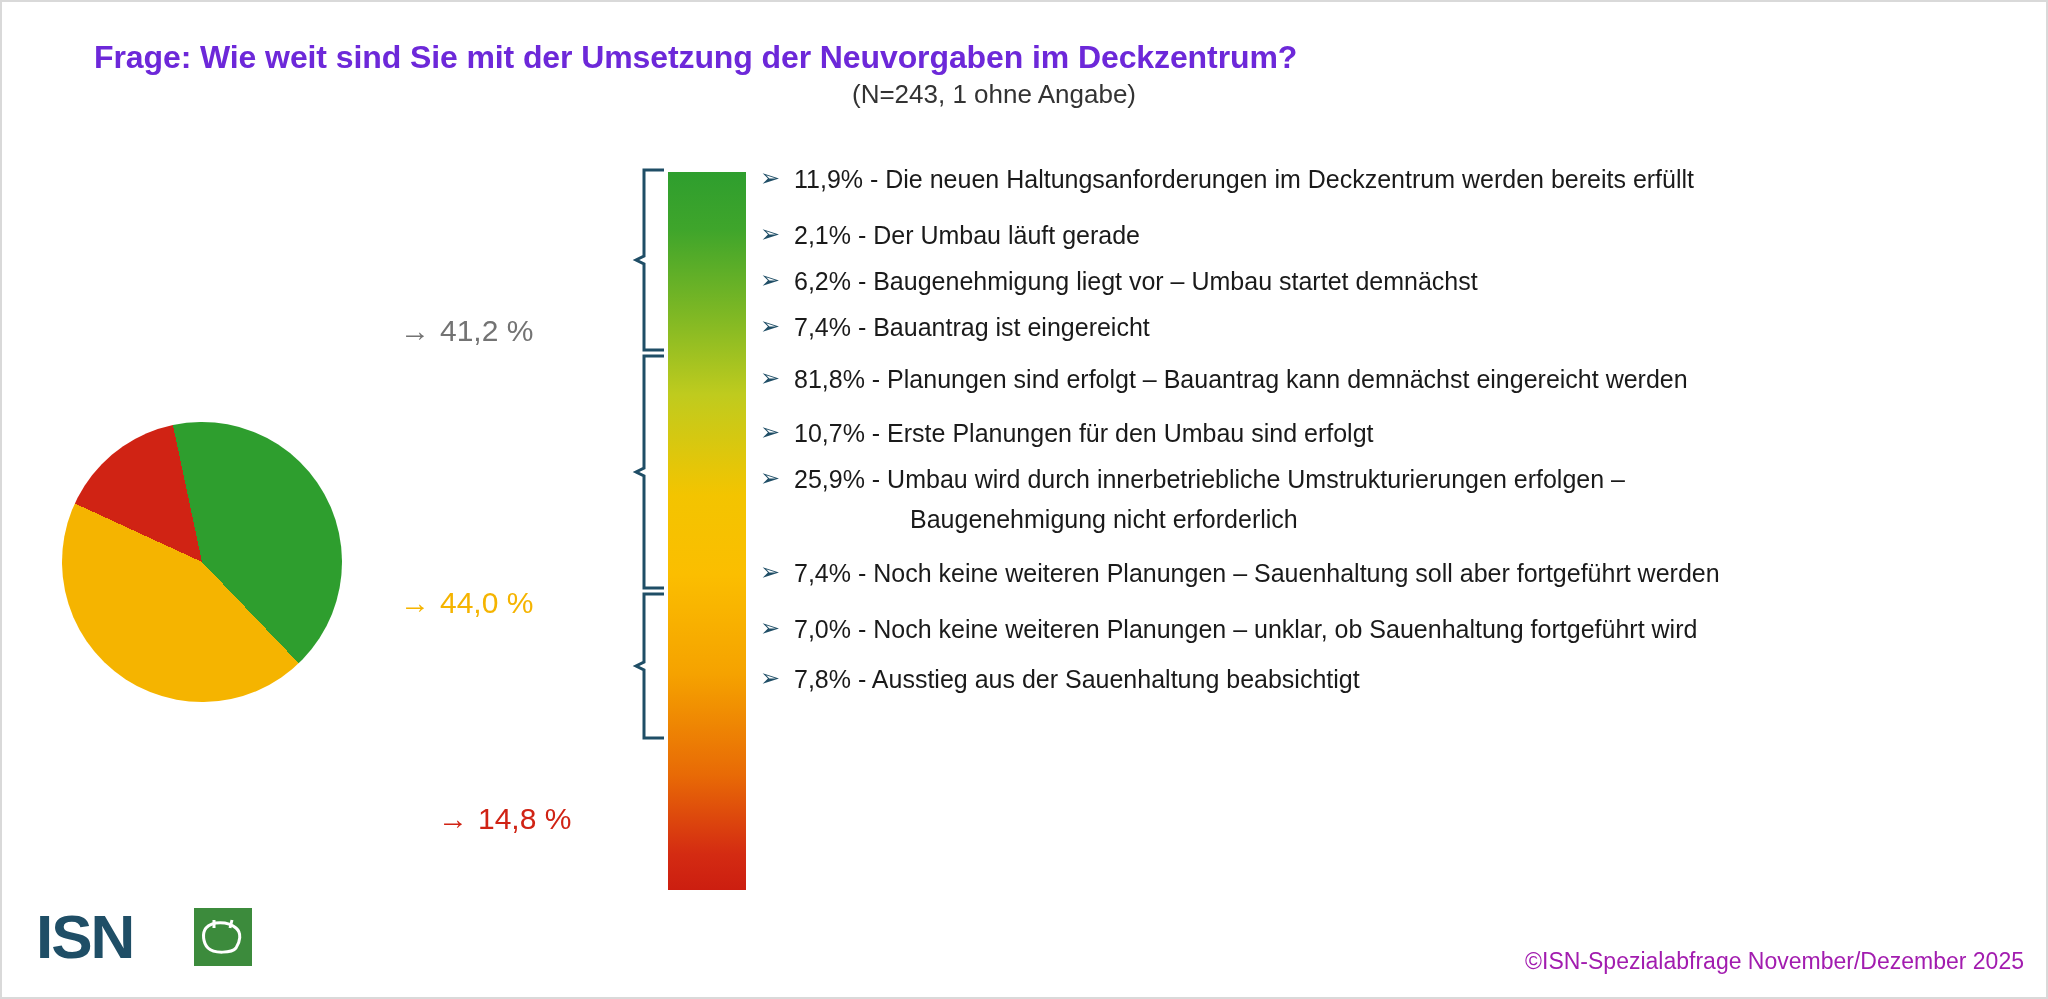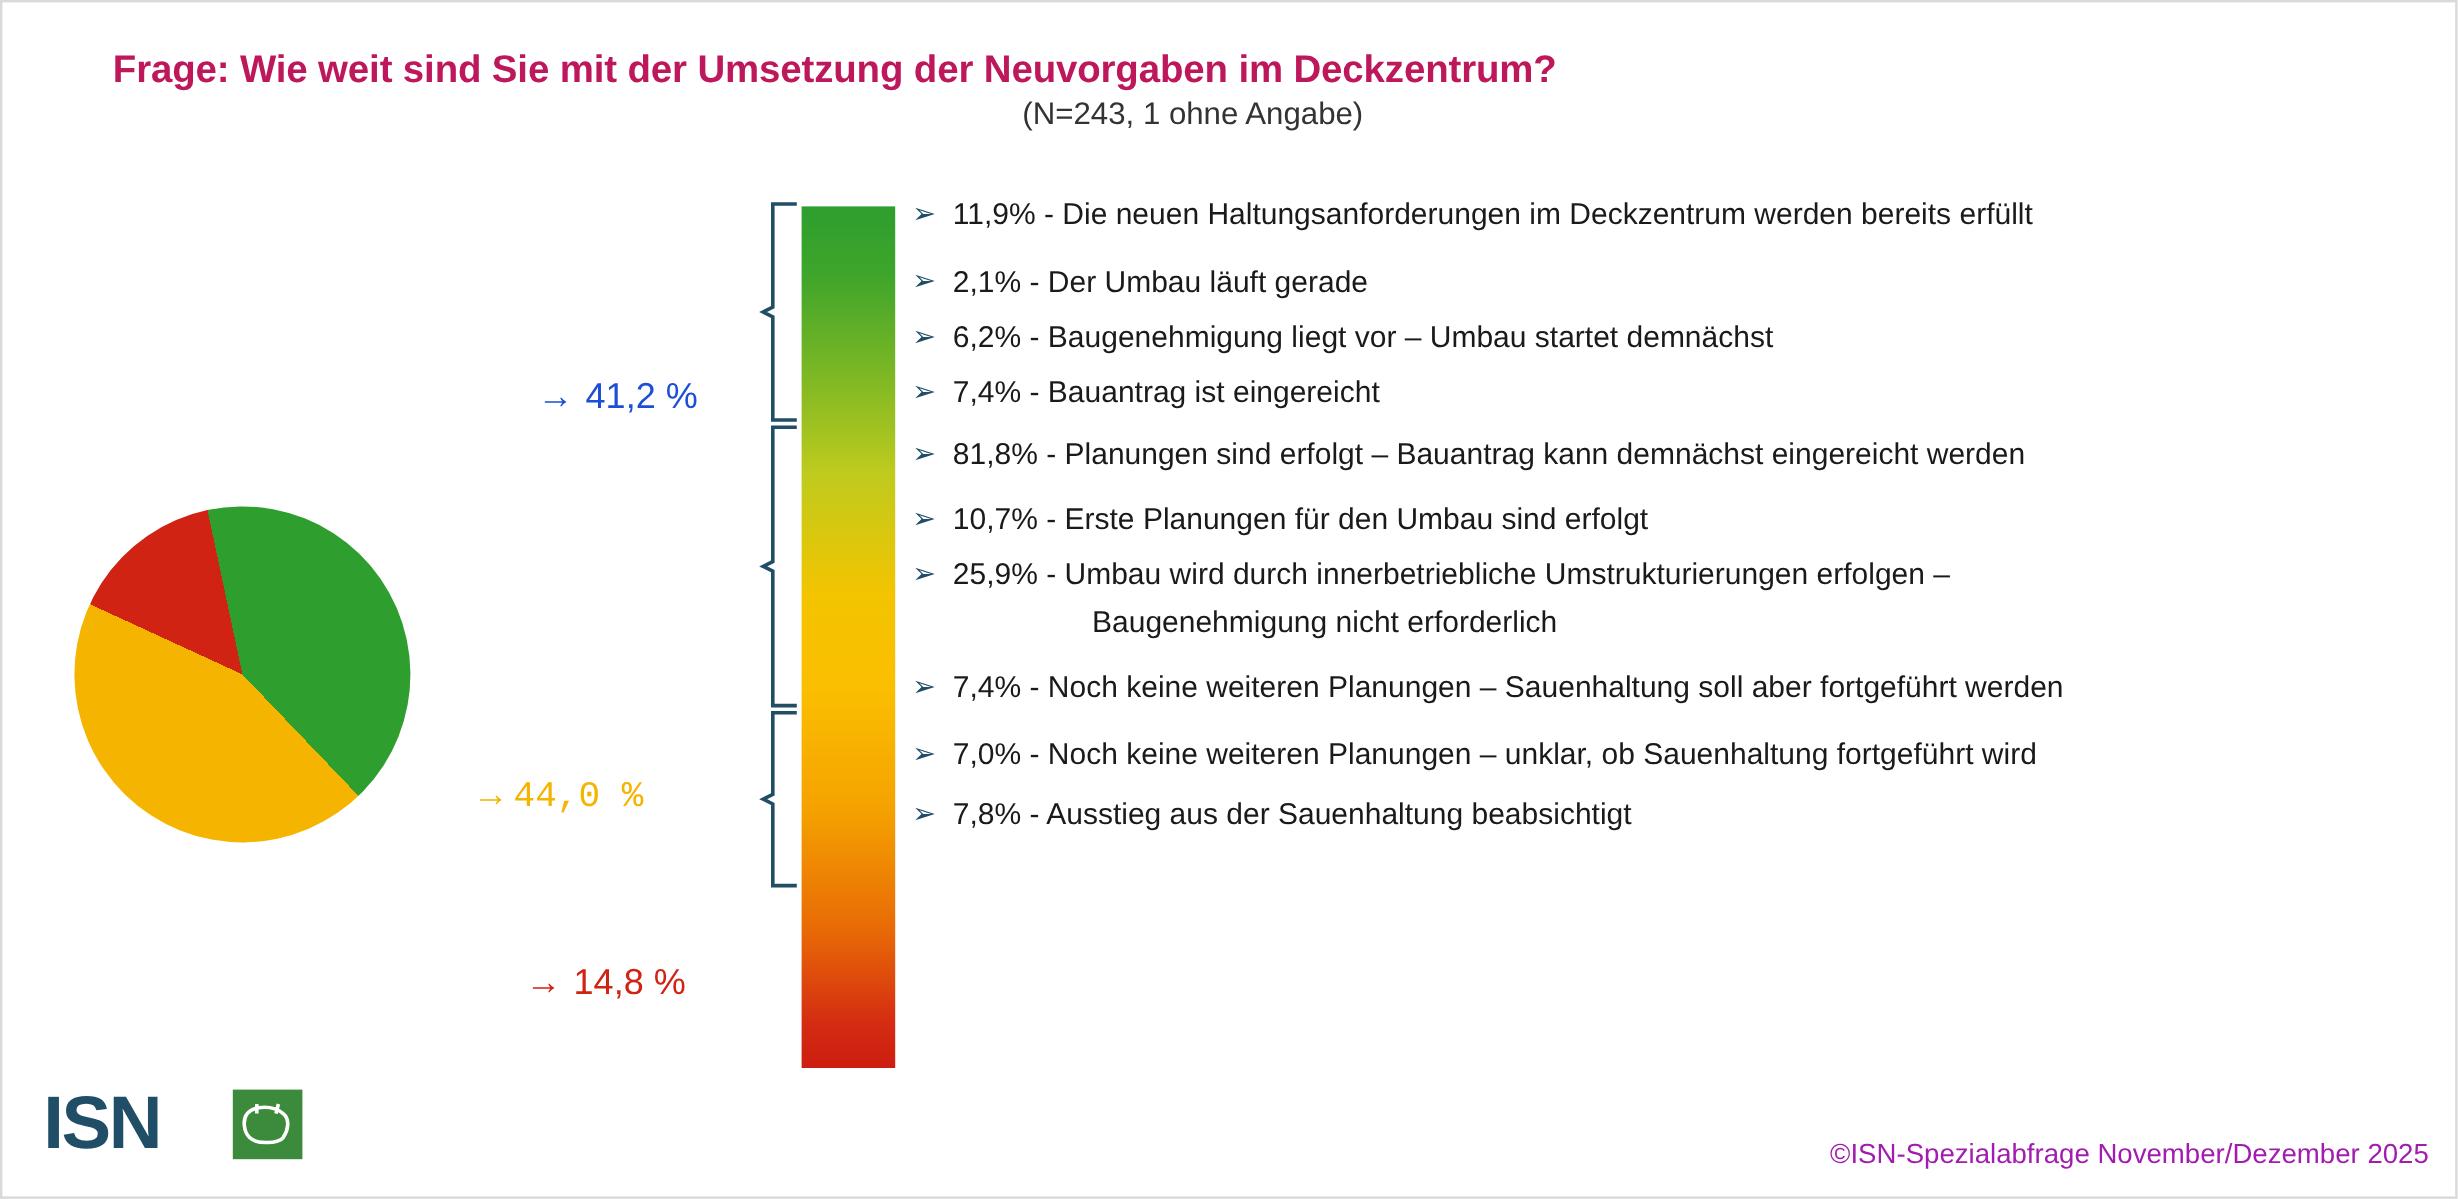--- a/index.html
+++ b/index.html
@@ -26,21 +26,21 @@
   
   .title-block {
     position: absolute;
     left: 92px;
     top: 38px;
     width: 1800px;
   }
   .title-main {
     font-size: 32px;
     font-weight: bold;
-    color: #be185d;
+    color: #6d28d9;
     letter-spacing: -0.1px;
     line-height: 1.12;
   }
   .title-sub {
     font-size: 26px;
     color: #333333;
     margin-top: 4px;
     line-height: 1.12;
     text-align: center;
   }
@@ -85,22 +85,22 @@
     height: 726px;
   }
   
   .group-label {
     position: absolute;
     font-size: 30px;
     white-space: nowrap;
     font-family: "Liberation Sans", sans-serif;
   }
   .group-label .arrow { margin-right: 10px; }
-  #group-green { left: 398px; top: 312px; color: #1d4ed8; margin-left: 48px; }
-  #group-yellow { left: 398px; top: 646px; color: #F5B400; font-family: Liberation Mono, monospace; }
+  #group-green { left: 398px; top: 312px; color: #737373; }
+  #group-yellow { left: 398px; top: 584px; color: #F5B400; }
   #group-red   { left: 400px; top: 800px; color: #D02314; margin-left: 36px; }
   
   .bullets {
     position: absolute;
     left: 758px;
     top: 178px;
     width: 1250px;
   }
   .bullet-row {
     position: absolute;

